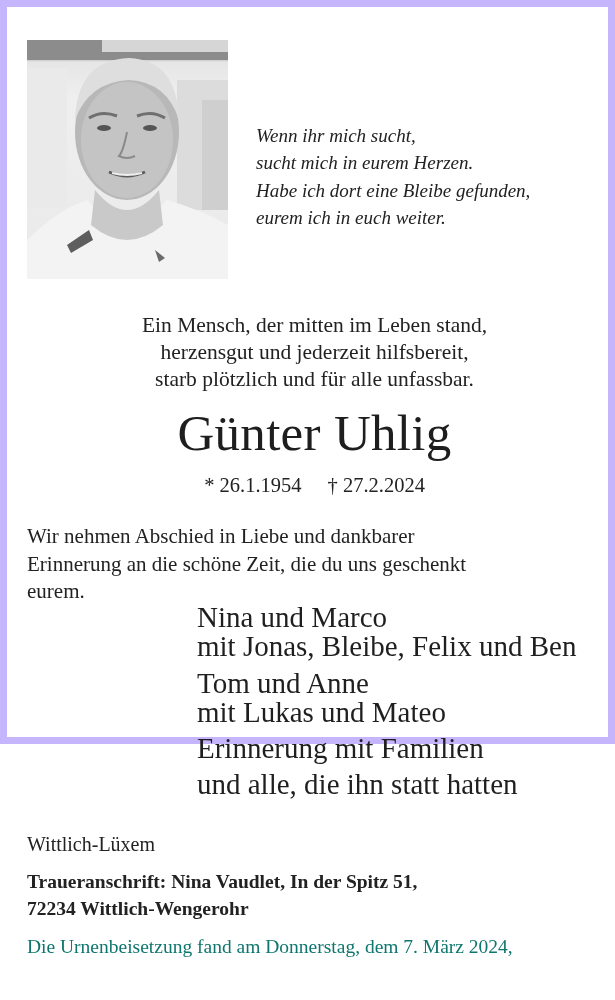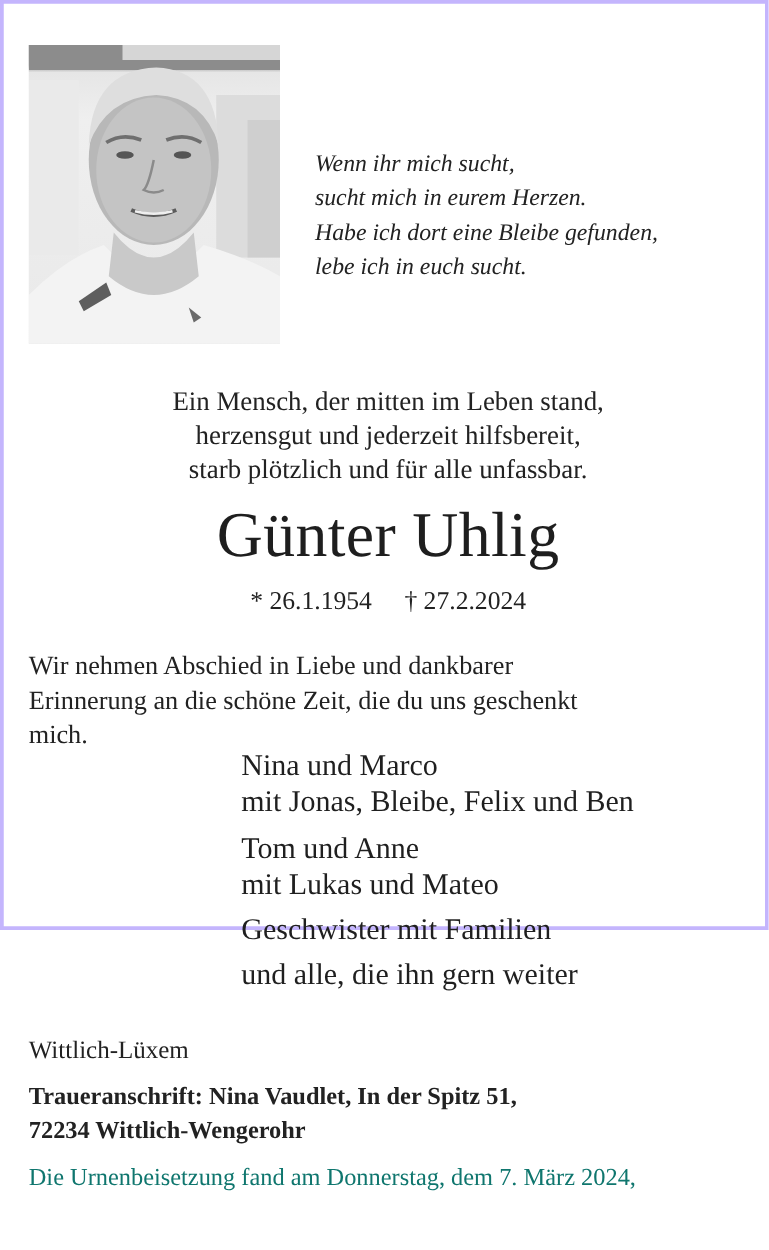--- a/index.html
+++ b/index.html
@@ -1,39 +1,39 @@
 <!DOCTYPE html>
 <html><head>
 <meta charset="utf-8">
 <style>
   html, body { margin: 0; padding: 0; background: #ffffff; }
   body { width: 615px; height: 1000px; position: relative; overflow: hidden;
          font-family: "Liberation Serif", "DejaVu Serif", serif; color: #1f1f1f; }
   .frame { position: absolute; left: 0; top: 0; width: 615px; height: 744px;
-           box-sizing: border-box; border: 3px solid #c4b5fd; background: #fff; }
+           box-sizing: border-box; border: 7px solid #c4b5fd; background: #fff; }
   .abs { position: absolute; white-space: nowrap; }
 
   
   .photo { position: absolute; left: 20px; top: 33px; width: 201px; height: 239px; overflow: hidden;
            background: linear-gradient(180deg, #8a8a8a 0px, #8f8f8f 16px, #e6e6e6 22px, #efefef 60px, #e9e9e9 239px); }
   .photo svg { position: absolute; left: 0; top: 0; }
 
   
   .poem { left: 249px; top: 115px; font-style: italic; font-size: 19px; line-height: 27.3px; color: #222; }
 
   
   .verse { left: 0; width: 615px; top: 305px; text-align: center; font-size: 21.5px; line-height: 27px; color: #222; }
 
   .name { left: 0; width: 615px; top: 396px; text-align: center; font-size: 51px; line-height: 60px; color: #1e1e1e; letter-spacing: 0.3px; }
   .dates { left: 0; width: 615px; top: 465px; text-align: center; font-size: 20.5px; line-height: 26px; color: #222; }
   .dates .gap { display: inline-block; width: 26px; }
 
   .farewell { left: 20px; top: 516px; font-size: 21px; line-height: 27.5px; color: #222; white-space: normal; width: 580px; }
 
-  .family { left: 190px; font-size: 24px; line-height: 28.5px; color: #1f1f1f; }
+  .family { left: 190px; font-size: 29px; line-height: 28.5px; color: #1f1f1f; }
 
   .place { left: 20px; top: 824px; font-size: 20px; line-height: 26px; color: #222; }
   .address { left: 20px; top: 862px; font-size: 19.5px; line-height: 26.5px; color: #222; font-weight: bold; }
   .funeral { left: 20px; top: 927px; font-size: 19.5px; line-height: 26.5px; color: #0f766e; }
   .line { display: block; }
 </style>
 </head>
 <body>
 
 <div class="frame">
@@ -67,54 +67,54 @@
 
       <path d="M82 132 Q100 140 118 132" stroke="#5c5c5c" stroke-width="3" fill="none"></path>
       <path d="M85 133 Q100 137 115 133" stroke="#efefef" stroke-width="2" fill="none"></path>
     </svg>
   </div>
 
   <div class="abs poem">
     <span class="line">Wenn ihr mich sucht,</span>
     <span class="line">sucht mich in eurem Herzen.</span>
     <span class="line">Habe ich dort eine Bleibe gefunden,</span>
-    <span class="line">lebe ich in euch sucht.</span>
+    <span class="line">eurem ich in euch weiter.</span>
   </div>
 
   <div class="abs verse">
     <span class="line">Ein Mensch, der mitten im Leben stand,</span>
     <span class="line">herzensgut und jederzeit hilfsbereit,</span>
     <span class="line">starb plötzlich und für alle unfassbar.</span>
   </div>
 
   <div class="abs name">Günter Uhlig</div>
 
   <div class="abs dates">
     <span>* 26.1.1954</span><span class="gap"></span><span>† 27.2.2024</span>
   </div>
 
   <div class="abs farewell">
     <span class="line">Wir nehmen Abschied in Liebe und dankbarer</span>
     <span class="line">Erinnerung an die schöne Zeit, die du uns geschenkt</span>
-    <span class="line">mich.</span>
+    <span class="line">eurem.</span>
   </div>
 
   <div class="abs family" style="top:596px;">
     <span class="line">Nina und Marco</span>
     <span class="line">mit Jonas, Bleibe, Felix und Ben</span>
   </div>
   <div class="abs family" style="top:662px;">
     <span class="line">Tom und Anne</span>
     <span class="line">mit Lukas und Mateo</span>
   </div>
   <div class="abs family" style="top:727px;">
-    <span class="line">Geschwister mit Familien</span>
+    <span class="line">Erinnerung mit Familien</span>
   </div>
   <div class="abs family" style="top:763px;">
-    <span class="line">und alle, die ihn gern weiter</span>
+    <span class="line">und alle, die ihn statt hatten</span>
   </div>
 
   <div class="abs place">Wittlich-Lüxem</div>
 
   <div class="abs address">
     <span class="line">Traueranschrift: Nina Vaudlet, In der Spitz 51,</span>
     <span class="line">72234 Wittlich-Wengerohr</span>
   </div>
 
   <div class="abs funeral">

